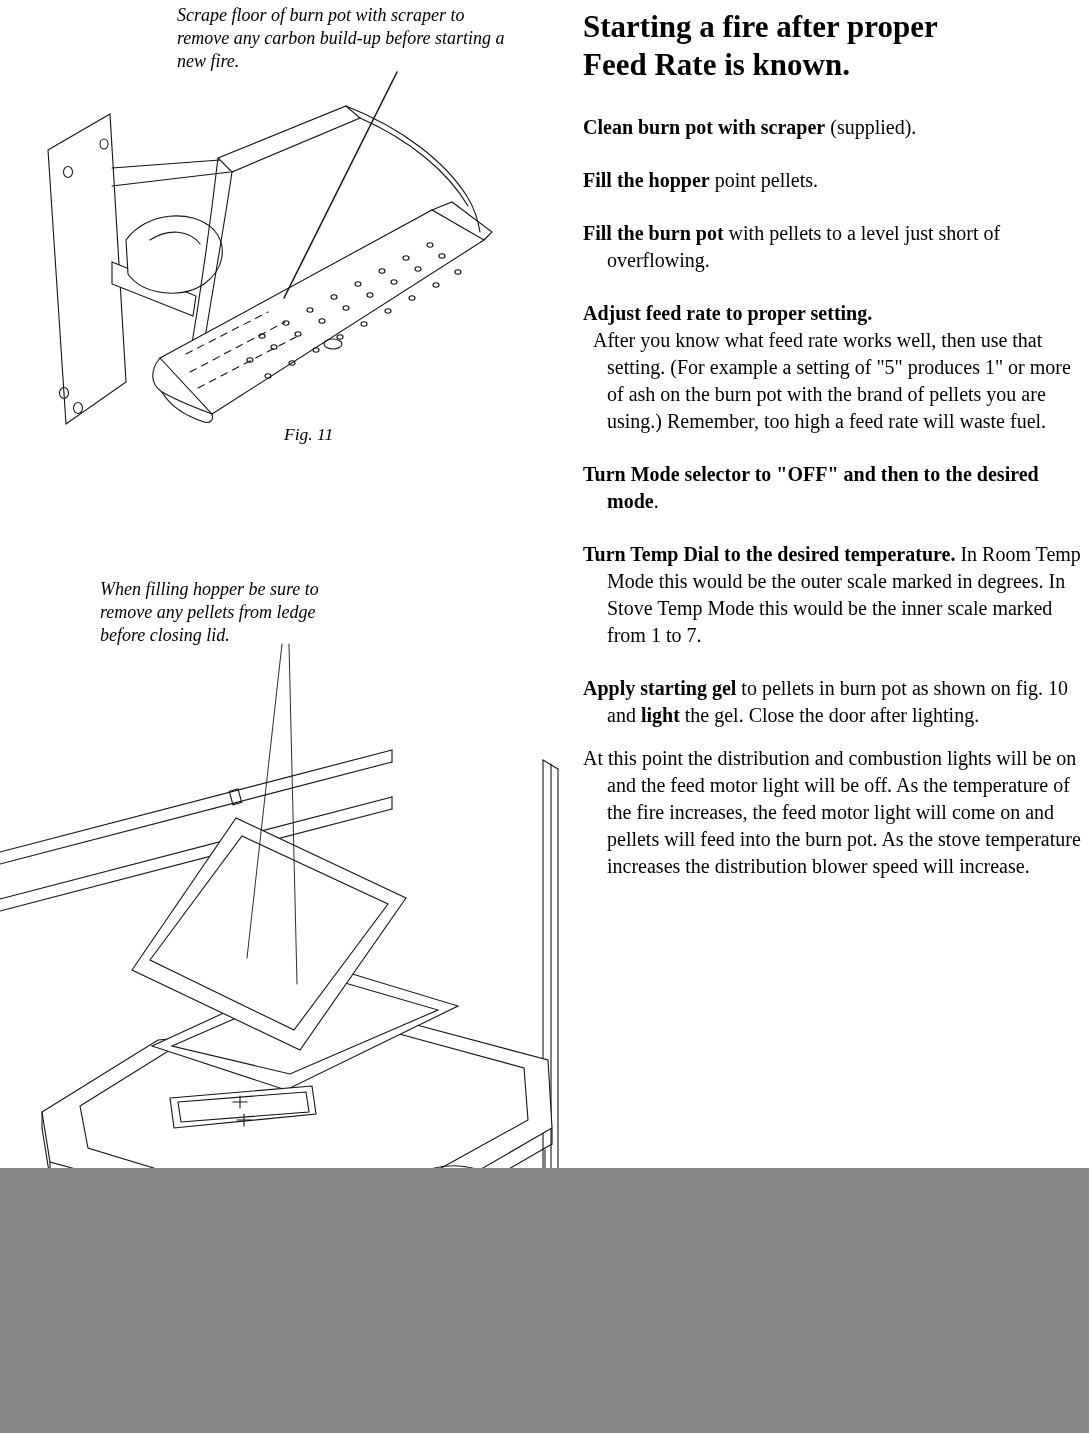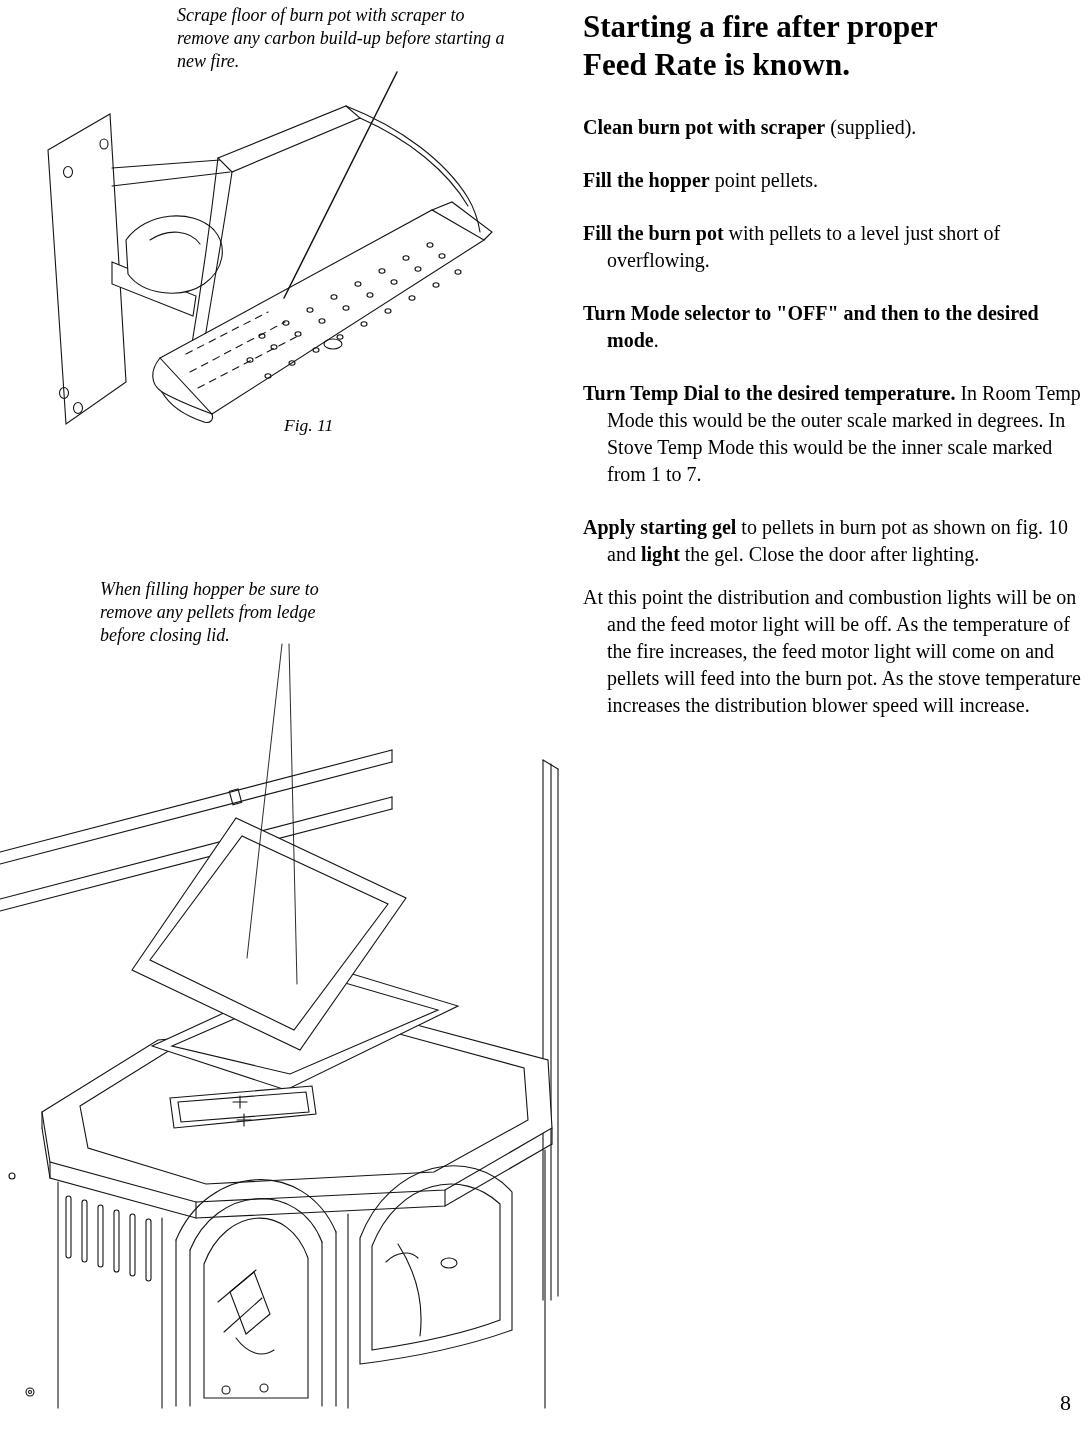--- a/index.html
+++ b/index.html
@@ -1,18 +1,18 @@
 <!DOCTYPE html>
 <html><head>
 <meta charset="utf-8">
 <style>
   html,body { margin:0; padding:0; background:#888; }
   .page {
     position:relative;
-    width:1089px; height:1433px;
+    width:1089px; height:1168px;
     margin:0 auto;
     background:#ffffff;
     font-family:"Liberation Serif","DejaVu Serif",serif;
     color:#000;
     overflow:hidden;
   }
   .figures-svg { position:absolute; left:0; top:0; }
   .fig-caption {
     position:absolute;
     font-style:italic;
@@ -20,21 +20,21 @@
     line-height:23px;
     color:#000;
   }
   .cap1 { left:177px; top:4px;  width:342px; }
   .cap2 { left:100px; top:578px; width:252px; }
   .fig-label {
     position:absolute;
     font-style:italic;
     font-size:17.5px;
   }
-  .lab1 { left:284px; top:415px;font-style:italic; }
+  .lab1 { left:284px; top:424px;font-style:italic; }
   .lab2 { left:241px; top:1465px; }
 
   .right-col {
     position:absolute;
     left:583px; top:8px; width:502px;
   }
   .page-title {
     margin:0 0 30px 0;
     font-size:31px;
     line-height:38px;
@@ -239,20 +239,22 @@
   <div class="right-col">
     <h1 class="page-title"><span>Starting a fire after proper</span><br><span>Feed Rate is known.</span></h1>
 
     <p class="para hang"><b>Clean burn pot with scraper</b><span> (supplied).</span></p>
 
     <p class="para hang"><b>Fill the hopper</b><span> point pellets.</span></p>
 
     <p class="para hang"><b>Fill the burn pot</b><span> with pellets to a level just short of overflowing.</span></p>
 
     <div class="para">
+      <p class="bold-head">Adjust feed rate to proper setting.</p>
+      <p class="sub-body para" style="margin:0">After you know what feed rate works well, then use that setting. (For example a setting of "5" produces 1" or more of ash on the burn pot with the brand of pellets you are using.) Remember, too high a feed rate will waste fuel.</p>
     </div>
 
     <p class="para hang"><b>Turn Mode selector to "OFF" and then to  the desired mode</b><span>.</span></p>
 
     <p class="para hang"><b>Turn Temp Dial to the desired temperature.</b><span> In Room Temp Mode this would be the outer scale marked in degrees. In Stove Temp Mode this would be the inner scale marked from 1 to 7.</span></p>
 
     <p class="para hang nogap"><b>Apply starting gel</b><span> to pellets in burn pot as shown on fig. 10 and </span><b>light</b><span> the gel. Close the door after lighting.</span></p>
 
     <p class="para hang"><span>At this point the distribution and combustion lights will be on and the feed motor light will be off. As the temperature of the fire increases, the feed motor light will come on and pellets will feed into the burn pot. As the stove temperature increases the distribution blower speed will increase.</span></p>
   </div>

